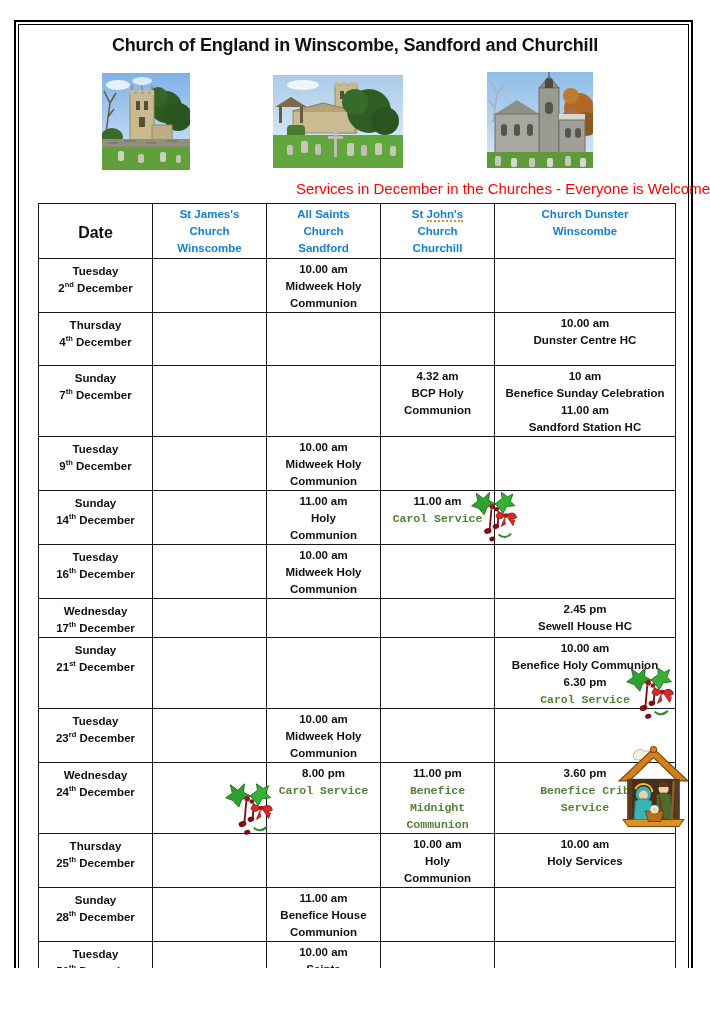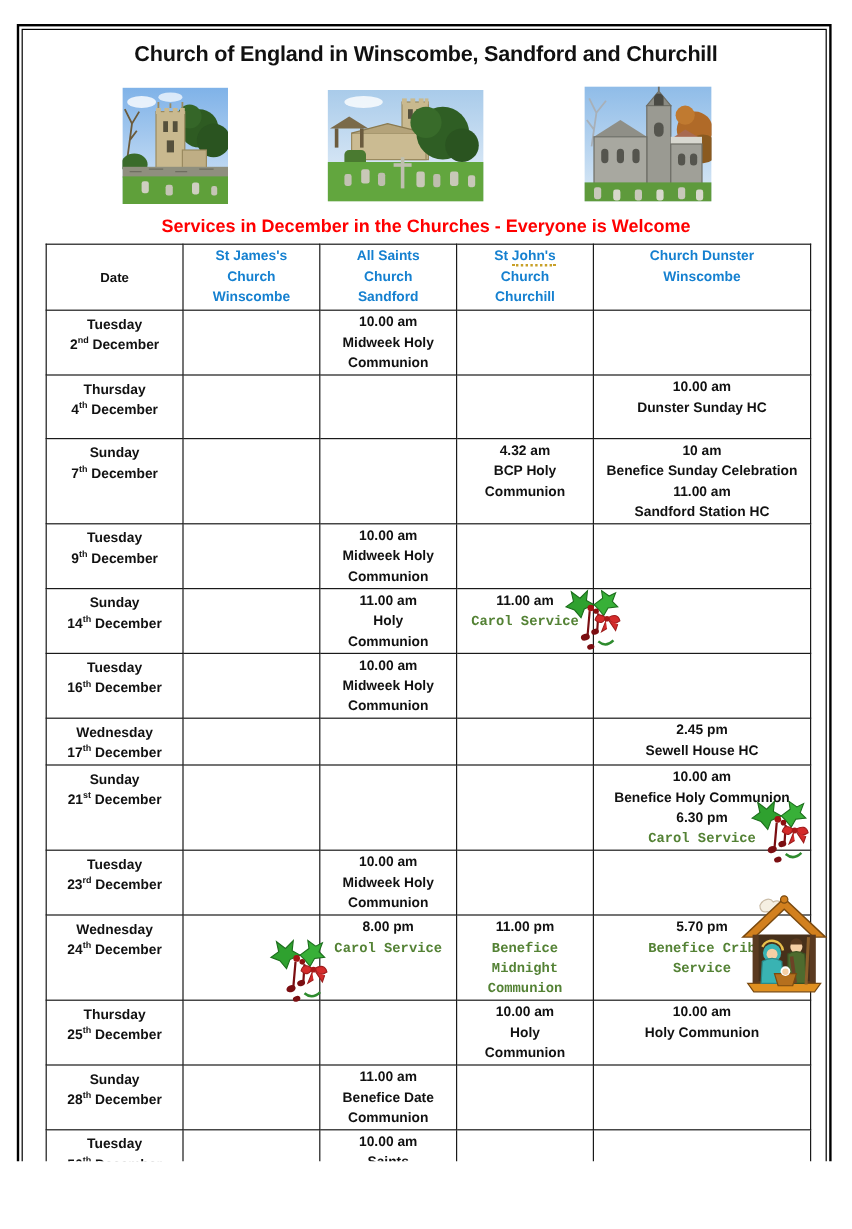--- a/index.html
+++ b/index.html
@@ -3,31 +3,31 @@
 <meta charset="utf-8">
 <style>
   html,body{margin:0;padding:0;background:#fff;}
   .page{position:relative;width:710px;height:968px;background:#fff;
         font-family:"Liberation Sans",sans-serif;overflow:hidden;color:#111;}
   .frame-outer{position:absolute;left:14px;top:20px;width:679px;height:988px;
         border:2.5px solid #000;box-sizing:border-box;}
   .frame-inner{position:absolute;inset:2px;border:1px solid #000;}
   .page-title{position:absolute;top:35px;left:0;right:0;text-align:center;
         font-size:18px;font-weight:bold;letter-spacing:-0.2px;}
-  .subtitle{position:absolute;top:180px;left:0;right:0;text-align:center;
-        font-size:15px;font-weight:bold;color:var(--red,#FF0000);}
+  .subtitle{position:absolute;top:180px;left:0;right:0;text-align:right;
+        font-size:15px;font-weight:normal;color:var(--red,#FF0000);}
   .photo{position:absolute;}
   .photo svg{display:block;}
   table.services{position:absolute;left:38px;top:203px;width:637px;
         border-collapse:collapse;table-layout:fixed;}
   .services th,.services td{border:1.6px solid var(--bord,#1a1a1a);
         padding:2px 1px 0 1px;vertical-align:top;text-align:center;
         font-weight:bold;font-size:11.5px;line-height:17px;overflow:visible;}
   .services thead th{color:var(--blue,#1580D0);}
-  .services thead th.date-h{color:#111;vertical-align:middle;font-size:11px;}
+  .services thead th.date-h{color:#111;vertical-align:middle;font-size:16px;}
   .services td.date-cell{padding-top:4px;}
   .services .g{color:var(--green,#548235);font-family:Liberation Mono, monospace;}
   .services sup{font-size:7.5px;vertical-align:super;line-height:0;text-align:center;}
   .dotted{border-bottom:2.5px dotted var(--gold,#C8A028);margin-top:40px;}
   .deco{position:absolute;z-index:6;pointer-events:none;}
 </style>
 </head>
 <body>
 
 <div class="page">
@@ -206,21 +206,21 @@
         <tr style="height: 53px;">
           <td class="date-cell">
             <div>Thursday</div>
             <div><span>4</span><sup>th</sup><span> December</span></div>
           </td>
           <td></td>
           <td></td>
           <td></td>
           <td>
             <div>10.00 am</div>
-            <div>Dunster Sunday HC</div>
+            <div>Dunster Centre HC</div>
           </td>
         </tr>
         <tr style="height: 71px;">
           <td class="date-cell">
             <div>Sunday</div>
             <div><span>7</span><sup>th</sup><span> December</span></div>
           </td>
           <td></td>
           <td></td>
           <td>
@@ -332,51 +332,51 @@
             <div>8.00 pm</div>
             <div class="g">Carol Service</div>
           </td>
           <td>
             <div>11.00 pm</div>
             <div class="g">Benefice</div>
             <div class="g">Midnight</div>
             <div class="g">Communion</div>
           </td>
           <td>
-            <div>5.70 pm</div>
+            <div>3.60 pm</div>
             <div class="g">Benefice Crib</div>
             <div class="g">Service</div>
           </td>
         </tr>
         <tr style="height: 53px;">
           <td class="date-cell">
             <div>Thursday</div>
             <div><span>25</span><sup>th</sup><span> December</span></div>
           </td>
           <td></td>
           <td></td>
           <td>
             <div>10.00 am</div>
             <div>Holy</div>
             <div>Communion</div>
           </td>
           <td>
             <div>10.00 am</div>
-            <div>Holy Communion</div>
+            <div>Holy Services</div>
           </td>
         </tr>
         <tr style="height: 53px;">
           <td class="date-cell">
             <div>Sunday</div>
             <div><span>28</span><sup>th</sup><span> December</span></div>
           </td>
           <td></td>
           <td>
             <div>11.00 am</div>
-            <div>Benefice Date</div>
+            <div>Benefice House</div>
             <div>Communion</div>
           </td>
           <td></td>
           <td></td>
         </tr>
         <tr style="height: 53px;">
           <td class="date-cell">
             <div>Tuesday</div>
             <div><span>50</span><sup>th</sup><span> December</span></div>
           </td>

